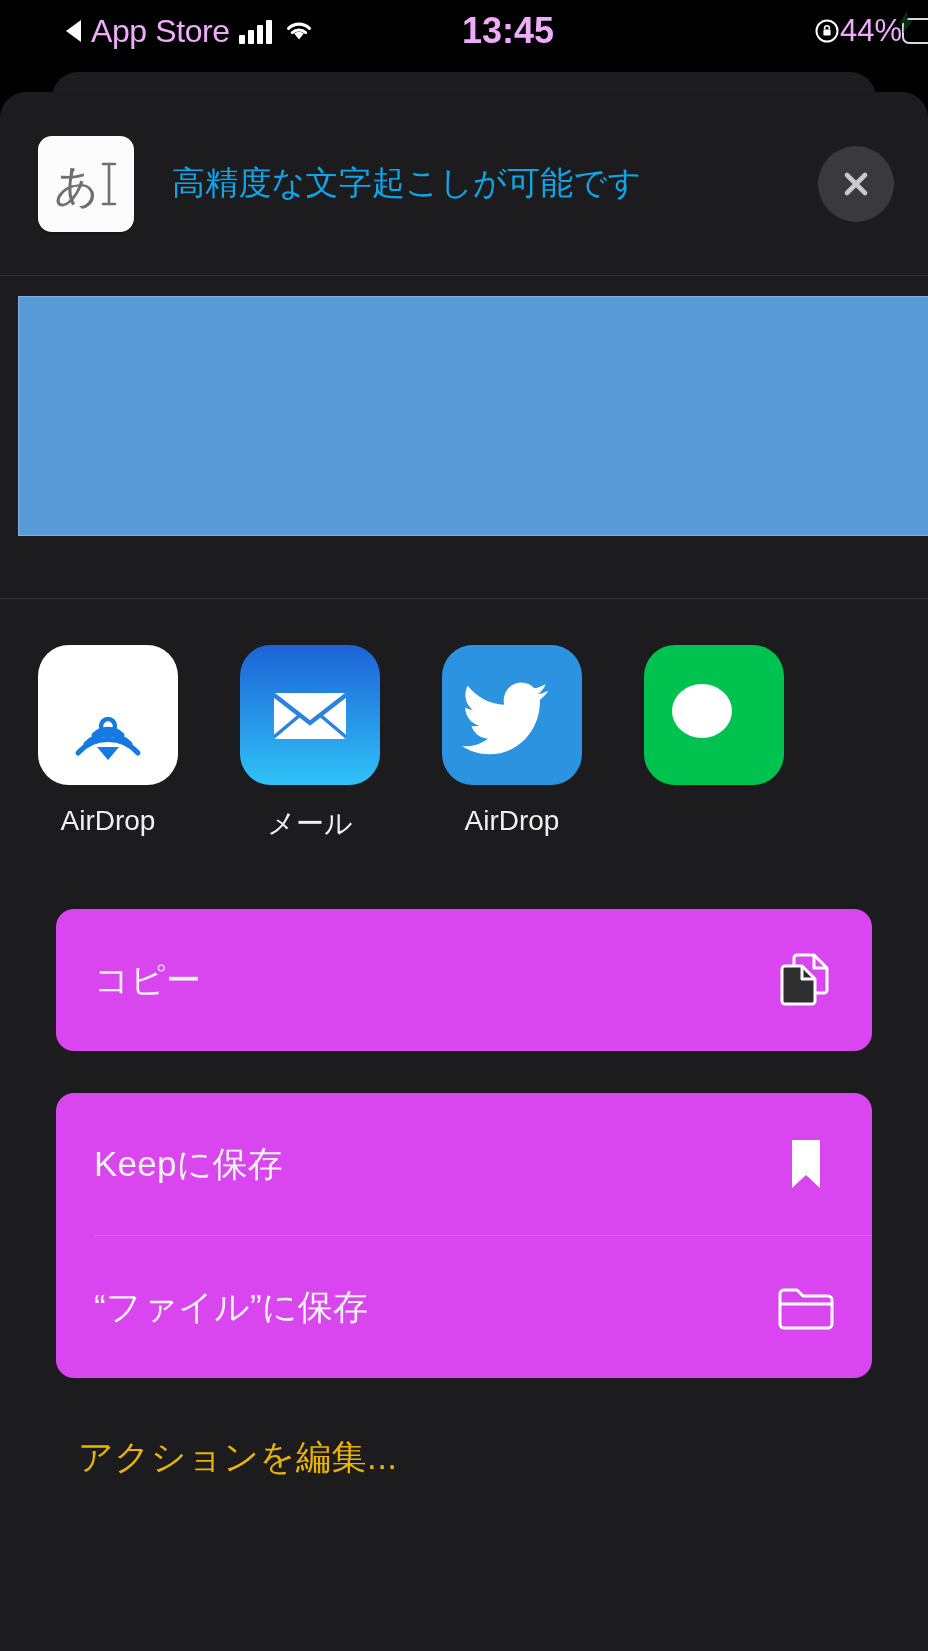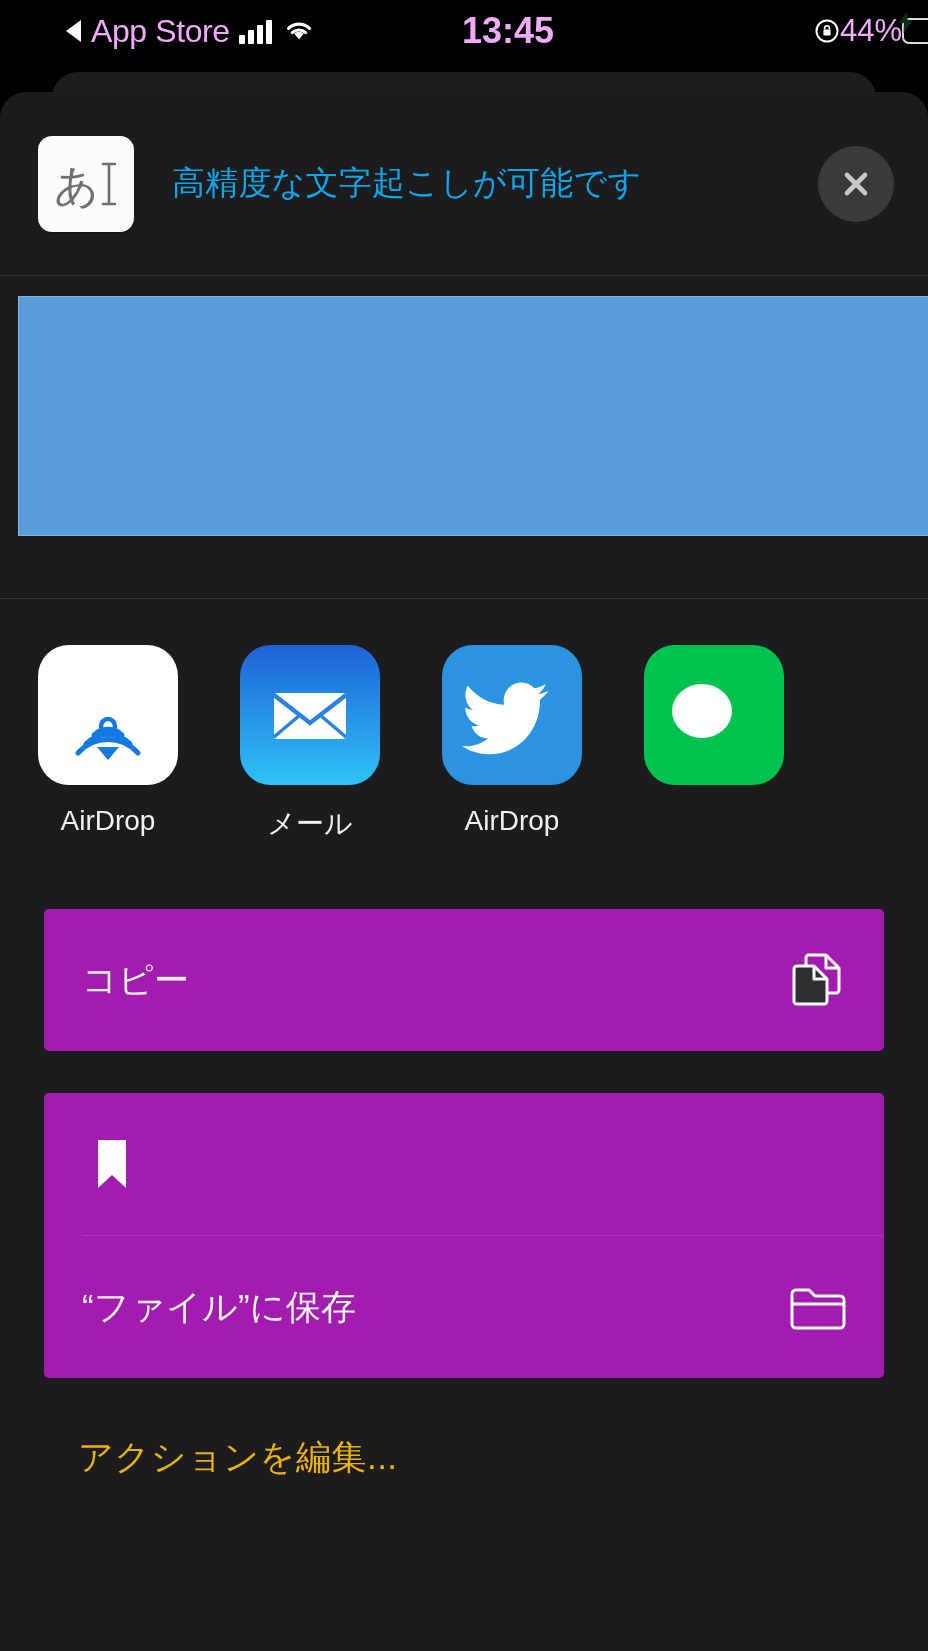--- a/index.html
+++ b/index.html
@@ -174,23 +174,23 @@
   .app-label {
     margin-top:20px;
     color:#f0f0f0;
     font-size:28px;
     white-space:nowrap;
     letter-spacing:0px;
   }
 
   
   .action-card {
-    margin:0 44px;
-    background:#a21caf;
-    border-radius:5px;
+    margin:0 56px;
+    background:#d946ef;
+    border-radius:18px;
     overflow:hidden;
   }
   #card-copy { margin-top:38px; }
   #card-save { margin-top:42px; }
   .action-row {
     height:142px;
     display:flex; align-items:center;
     padding:0 36px 0 38px;
   }
   .action-label {
@@ -349,20 +349,21 @@
             <path d="M35 4 v13 h13" stroke="#fff" stroke-width="3" fill="none" stroke-linejoin="round"></path>
             <path d="M6 15 h17 l13 13 v22 a3 3 0 0 1 -3 3 h-27 a3 3 0 0 1 -3 -3 v-32 a3 3 0 0 1 3 -3 Z" stroke="#fff" stroke-width="3" fill="#2f2f31" stroke-linejoin="round"></path>
             <path d="M23 15 v13 h13" stroke="#fff" stroke-width="3" fill="none" stroke-linejoin="round"></path>
           </svg>
         </div>
       </div>
     </div>
 
     <div class="action-card" id="card-save">
       <div class="action-row">
+        <div class="action-label">Keepに保存</div>
         <div class="action-icon">
           <svg width="38" height="54" viewBox="0 0 38 54">
             <path d="M5 3 h28 v48 L19 38 L5 51 Z" fill="#fff"></path>
           </svg>
         </div>
       </div>
       <div class="row-divider"></div>
       <div class="action-row">
         <div class="action-label">“ファイル”に保存</div>
         <div class="action-icon">

